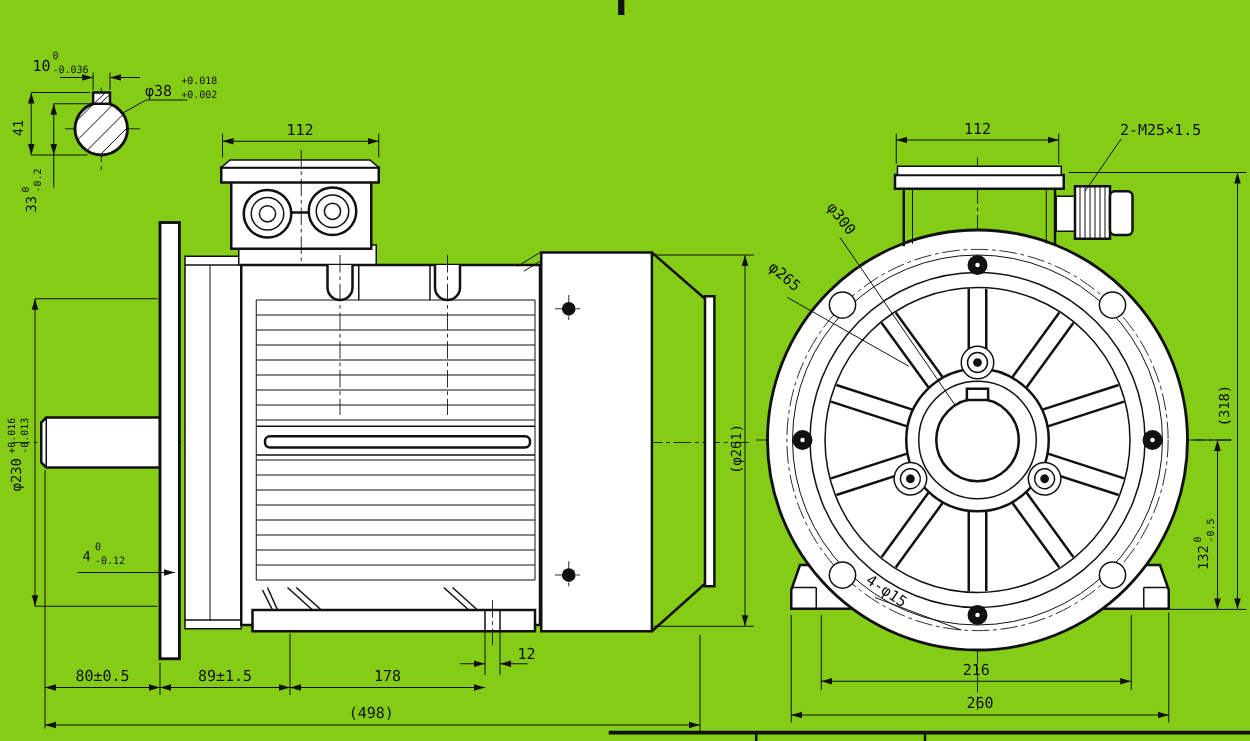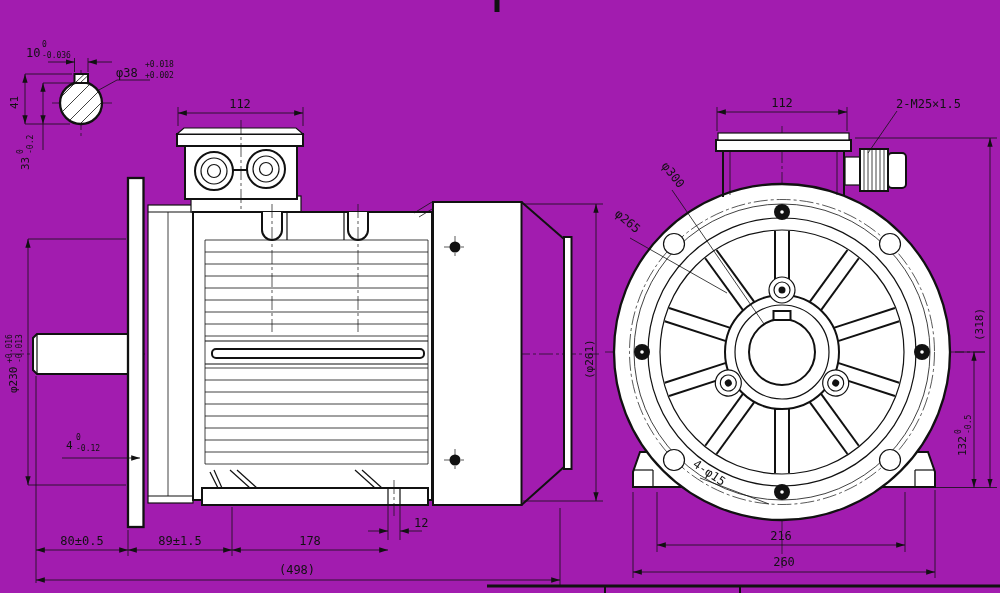--- a/index.html
+++ b/index.html
@@ -1,16 +1,16 @@
 <!DOCTYPE html>
 <html><head>
 <meta charset="utf-8">
 <style>
   html,body{margin:0;padding:0;background:#ffffff;}
-  #stage{position:relative;width:1000px;height:593px;background:#a21caf;overflow:hidden;}
+  #stage{position:relative;width:1000px;height:593px;background:#84cc16;overflow:hidden;}
   svg{display:block;}
   .dt{font-family:"DejaVu Sans Mono",monospace;font-size:12px;fill:#111;}
   .dm{font-family:"DejaVu Sans Mono",monospace;font-size:11px;fill:#111;}
   .ds{font-family:"DejaVu Sans Mono",monospace;font-size:8px;fill:#111;}
   .o2{stroke:#111;stroke-width:2;fill:none;}
   .o22{stroke:#111;stroke-width:2.3;fill:none;}
   .o1{stroke:#111;stroke-width:1.2;fill:none;}
   .th{stroke:#111;stroke-width:0.8;fill:none;}
   .cl{stroke:#111;stroke-width:0.7;fill:none;stroke-dasharray:14 3 3 3;}
   .wf{fill:#fff;}

